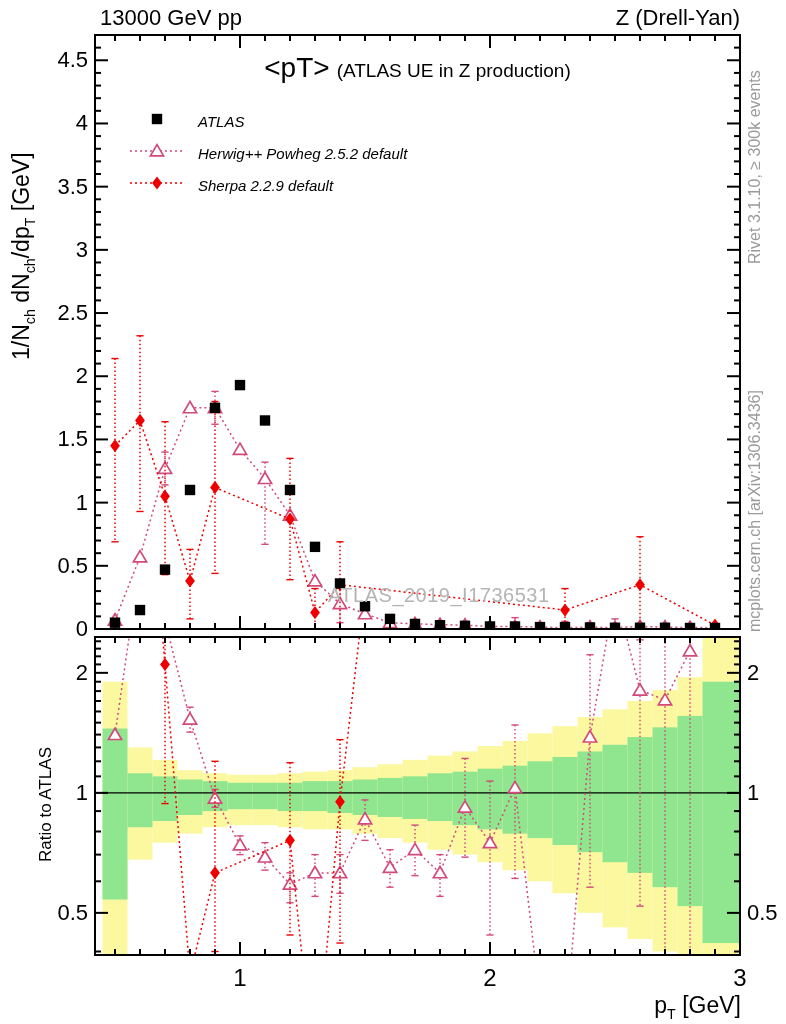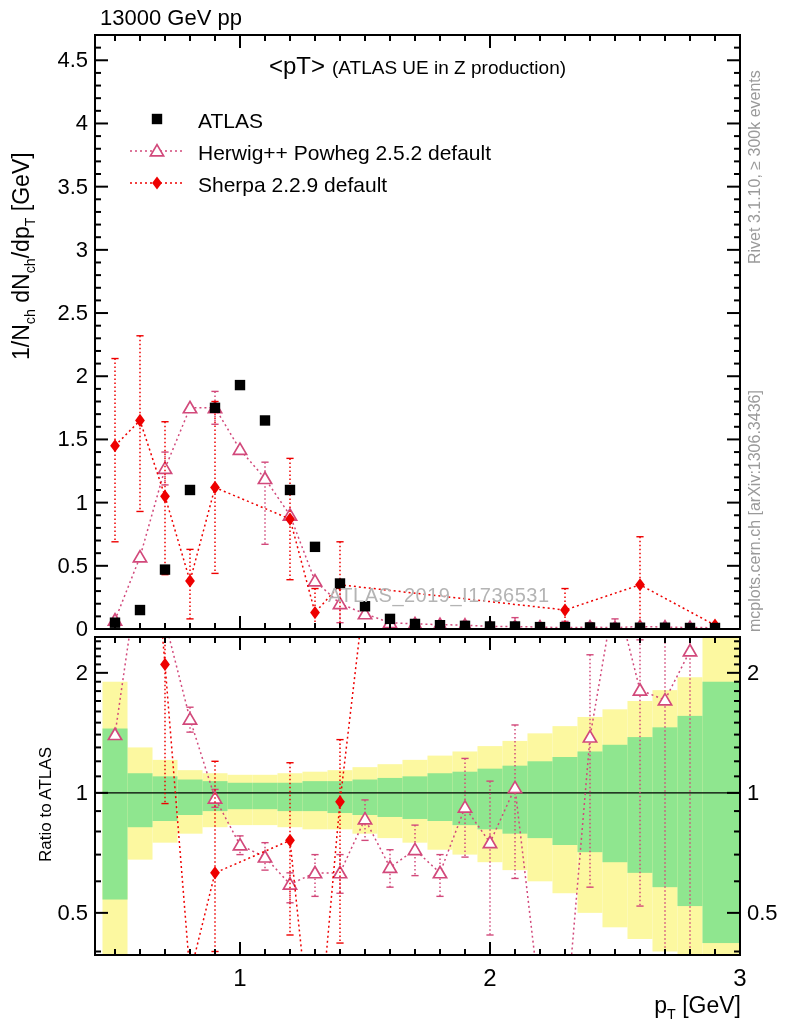--- a/index.html
+++ b/index.html
@@ -3,24 +3,24 @@
 <meta charset="utf-8">
 <style>
   html,body{margin:0;padding:0;background:#fff;}
   #page{position:relative;width:786px;height:1024px;background:#fff;overflow:hidden;
         font-family:"Liberation Sans",sans-serif;color:#000;}
   #chart-svg{position:absolute;left:0;top:0;}
   .hdr{position:absolute;top:5px;font-size:22px;white-space:nowrap;}
   .hdr.left{left:100px;}
   .hdr.right{left:95px;width:645px;text-align:right;}
   .title{position:absolute;left:95px;top:52px;width:645px;text-align:center;white-space:nowrap;}
-  .t-big{font-size:24px;}
+  .t-big{font-size:28px;}
   .t-small{font-size:19px;margin-left:7px;}
   .lg-row{position:absolute;left:128px;height:26px;display:flex;align-items:center;}
-  .lg-label{font-size:21px;margin-left:12px;white-space:nowrap;}
+  .lg-label{font-size:15px;margin-left:12px;white-space:nowrap;font-style:italic;}
   .watermark{position:absolute;left:328px;top:584px;font-size:20px;color:#b4b4b4;
              letter-spacing:0.5px;white-space:nowrap;}
   .vlabel{position:absolute;transform-origin:0 0;transform:rotate(-90deg);white-space:nowrap;}
   #rivet-label{left:746px;top:264px;font-size:16px;color:#9a9a9a;}
   #mcplots-label{left:746px;top:632px;font-size:16px;color:#9a9a9a;}
   #main-ylabel{left:8px;top:360px;font-size:23px;}
   #ratio-ylabel{left:36px;top:862px;font-size:17px;}
   #xlabel{position:absolute;left:95px;width:646px;text-align:right;top:992px;font-size:23px;}
   sub{font-size:62%;}
   .tick-label{position:absolute;font-size:22px;white-space:nowrap;}
@@ -560,20 +560,21 @@
         <line x1="95" y1="656.3405254468923" x2="101" y2="656.3405254468923" stroke="#000" stroke-width="2"></line>
         <line x1="734" y1="656.3405254468923" x2="740" y2="656.3405254468923" stroke="#000" stroke-width="2"></line>
         <line x1="95" y1="648.6441087979175" x2="101" y2="648.6441087979175" stroke="#000" stroke-width="2"></line>
         <line x1="734" y1="648.6441087979175" x2="740" y2="648.6441087979175" stroke="#000" stroke-width="2"></line>
         <line x1="95" y1="641.2753003178307" x2="101" y2="641.2753003178307" stroke="#000" stroke-width="2"></line>
         <line x1="734" y1="641.2753003178307" x2="740" y2="641.2753003178307" stroke="#000" stroke-width="2"></line>
       </g>
     </svg>
 
   <div class="hdr left">13000 GeV pp</div>
+  <div class="hdr right">Z (Drell-Yan)</div>
 
   <div class="title">
     <span class="t-big">&lt;pT&gt;</span><span class="t-small">(ATLAS UE in Z production)</span>
   </div>
 
   <div id="legend">
     <div class="lg-row" style="top:108px;">
       <span class="lg-swatch"><svg width="58" height="26">
             <g>
               <g>

